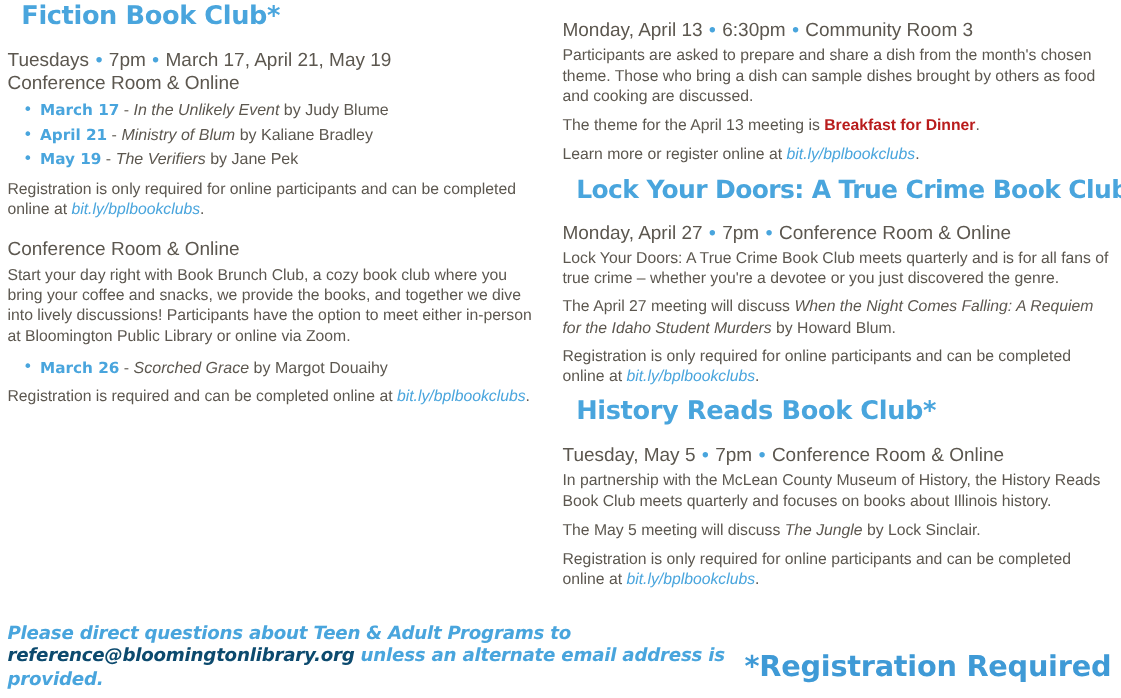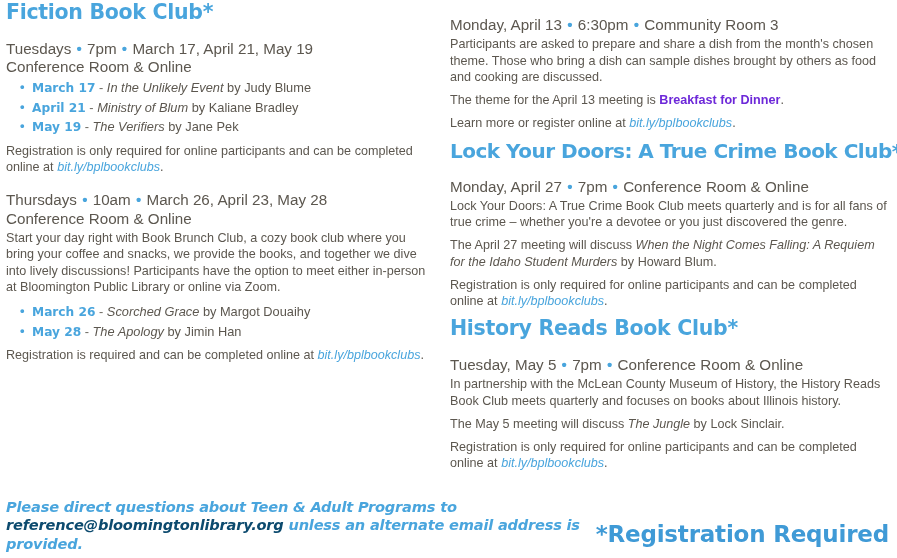--- a/index.html
+++ b/index.html
@@ -23,21 +23,21 @@
   .col {
     position: absolute;
     top: 0;
   }
   .col-left  { left: 6px;   width: 424px; }
   .col-right { left: 450px; width: 440px; }
 
   .club { margin-bottom: 4px; }
 
   h2.club-title {
-    margin: 0 0 1px 0;
+    margin: 0 0 1px 11px;
     font-family: "DejaVu Sans", sans-serif;
     font-weight: bold;
     font-size: 20.5px;
     line-height: 1.05;
     letter-spacing: -0.3px;
     color: #49a5dd;
     white-space: nowrap;
   }
   .club-meta {
     font-size: 15.2px;
@@ -53,21 +53,21 @@
   .club-meta .metaline { display: block; }
 
   p.body {
     margin: 0 0 7px 0;
     font-size: 12.6px;
     line-height: 1.29;
     color: #5c574f;
   }
   p.body:last-child { margin-bottom: 0; }
   p.body .ital { font-style: italic; }
-  p.body .bold { font-weight: bold; color: #6d28d9; }
+  p.body .bold { font-weight: bold; color: #b91c1c; }
   .link {
     color: #49a5dd;
     font-style: italic;
   }
 
   ul.booklist {
     list-style: none;
     margin: 0 0 6px 0;
     padding: 0 0 0 14px;
   }
@@ -170,42 +170,29 @@
           <span>by Jane Pek</span>
         </li>
       </ul>
       <p class="body">
         <span>Registration is only required for online participants and can be completed online at </span><span class="link">bit.ly/bplbookclubs</span><span>.</span>
       </p>
     </section>
 
     <section class="club" id="club-bookbrunch">
       <div class="club-meta">
-        <span class="metaline">
-          <span>Thursdays</span>
-          <span class="sep">•</span>
-          <span>10am</span>
-          <span class="sep">•</span>
-          <span>March 26, April 23, May 28</span>
-        </span>
         <span class="metaline">Conference Room &amp; Online</span>
       </div>
       <p class="body">Start your day right with Book Brunch Club, a cozy book club where you bring your coffee and snacks, we provide the books, and together we dive into lively discussions! Participants have the option to meet either in-person at Bloomington Public Library or online via Zoom.</p>
       <ul class="booklist">
         <li>
           <span class="date">March 26</span>
           <span class="dash">-</span>
           <span class="title">Scorched Grace</span>
           <span>by Margot Douaihy</span>
-        </li>
-        <li>
-          <span class="date">May 28</span>
-          <span class="dash">-</span>
-          <span class="title">The Apology</span>
-          <span>by Jimin Han</span>
         </li>
       </ul>
       <p class="body">
         <span>Registration is required and can be completed online at </span><span class="link">bit.ly/bplbookclubs</span><span>.</span>
       </p>
     </section>
 
   </div>
 
   <div class="col col-right">

